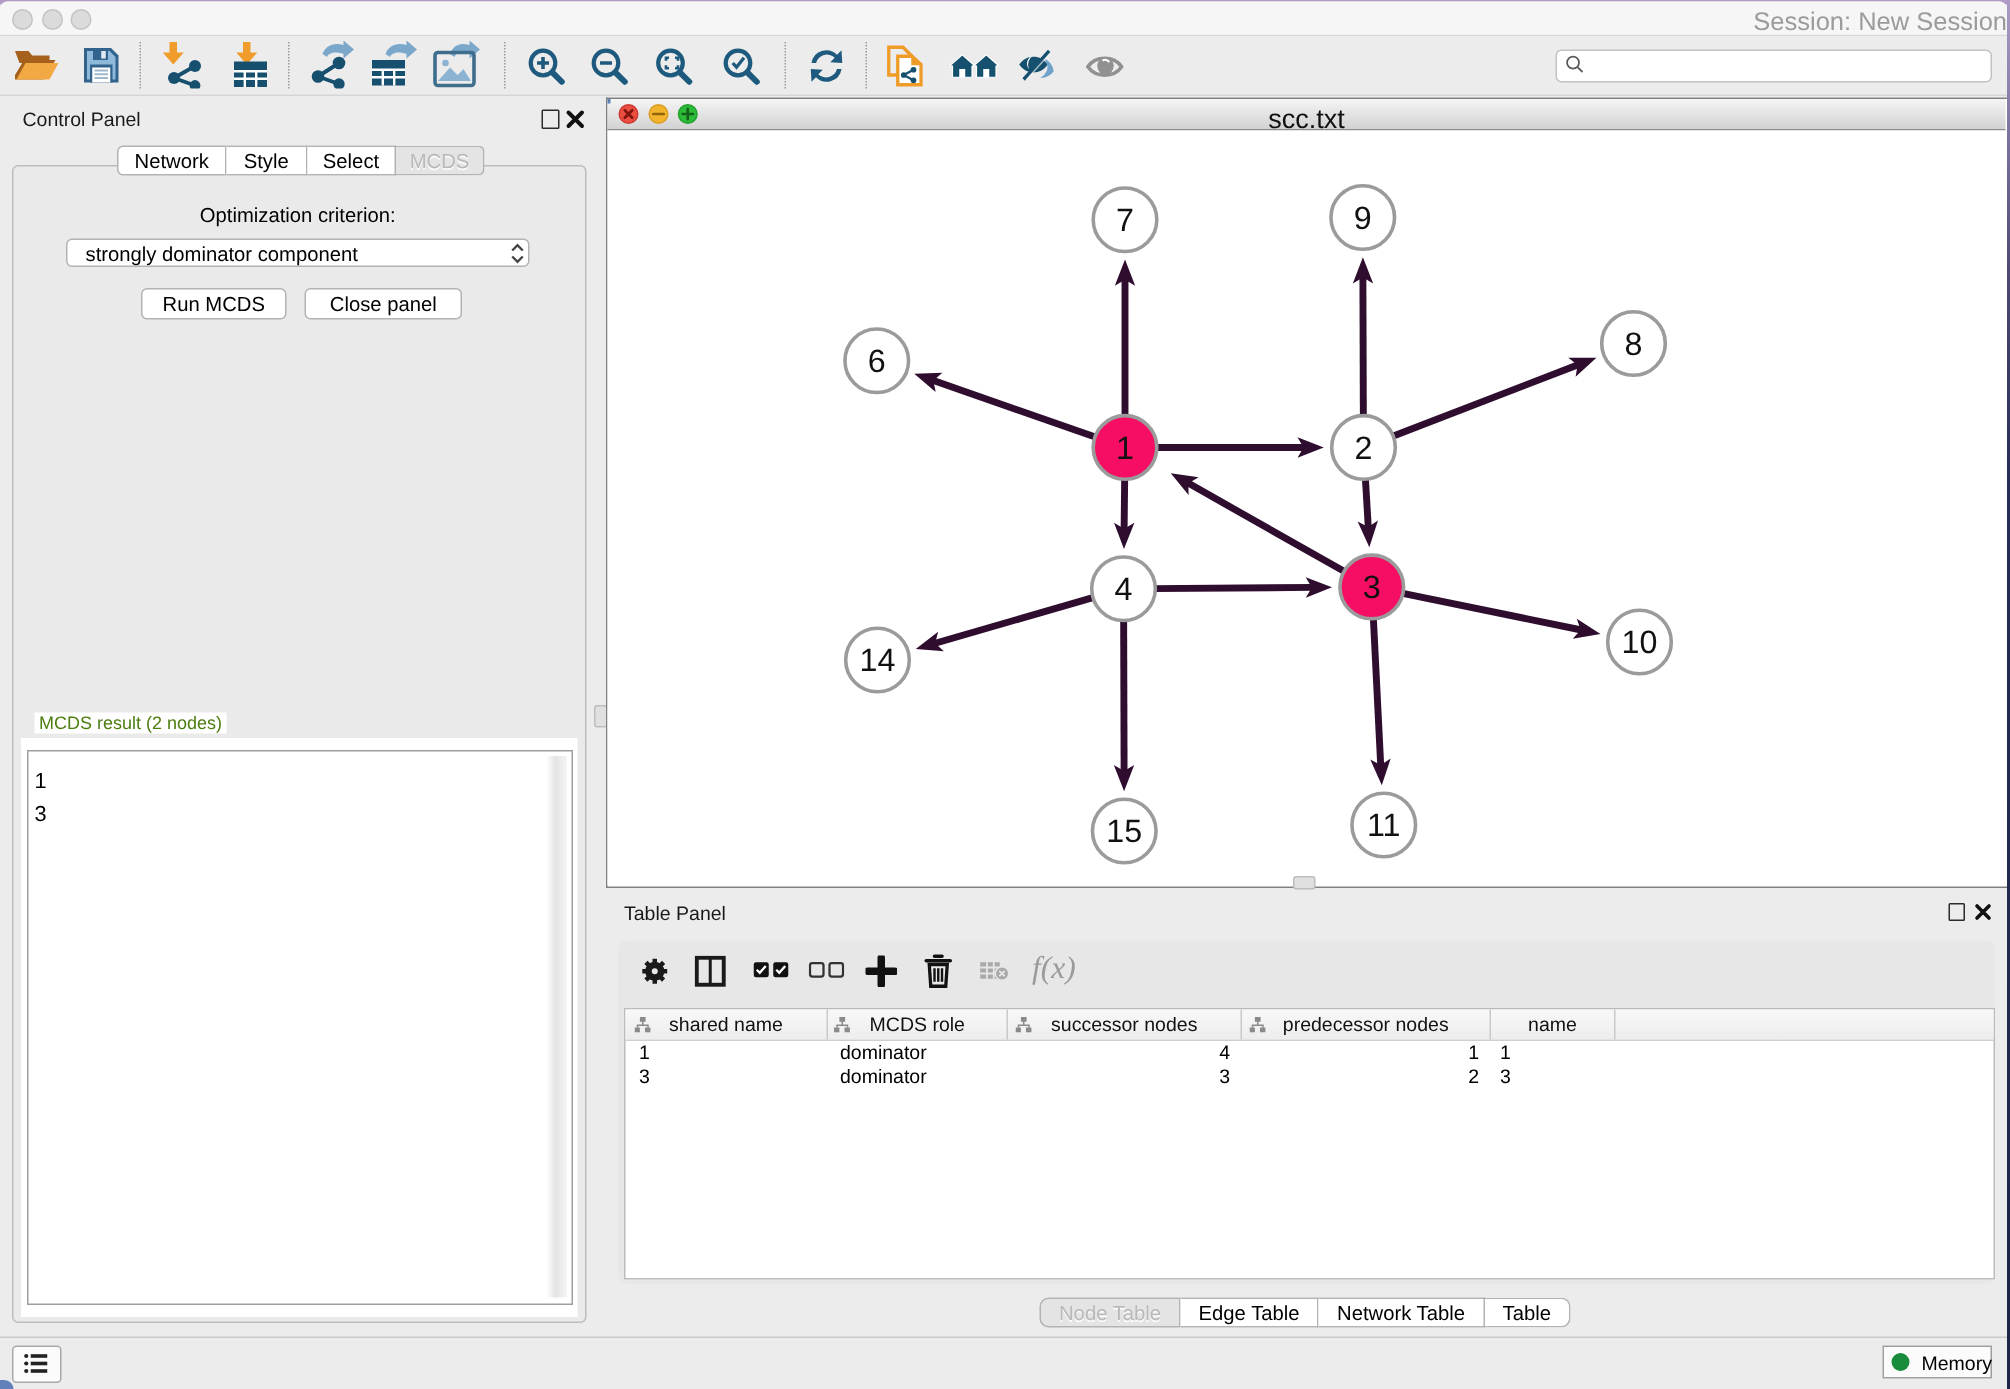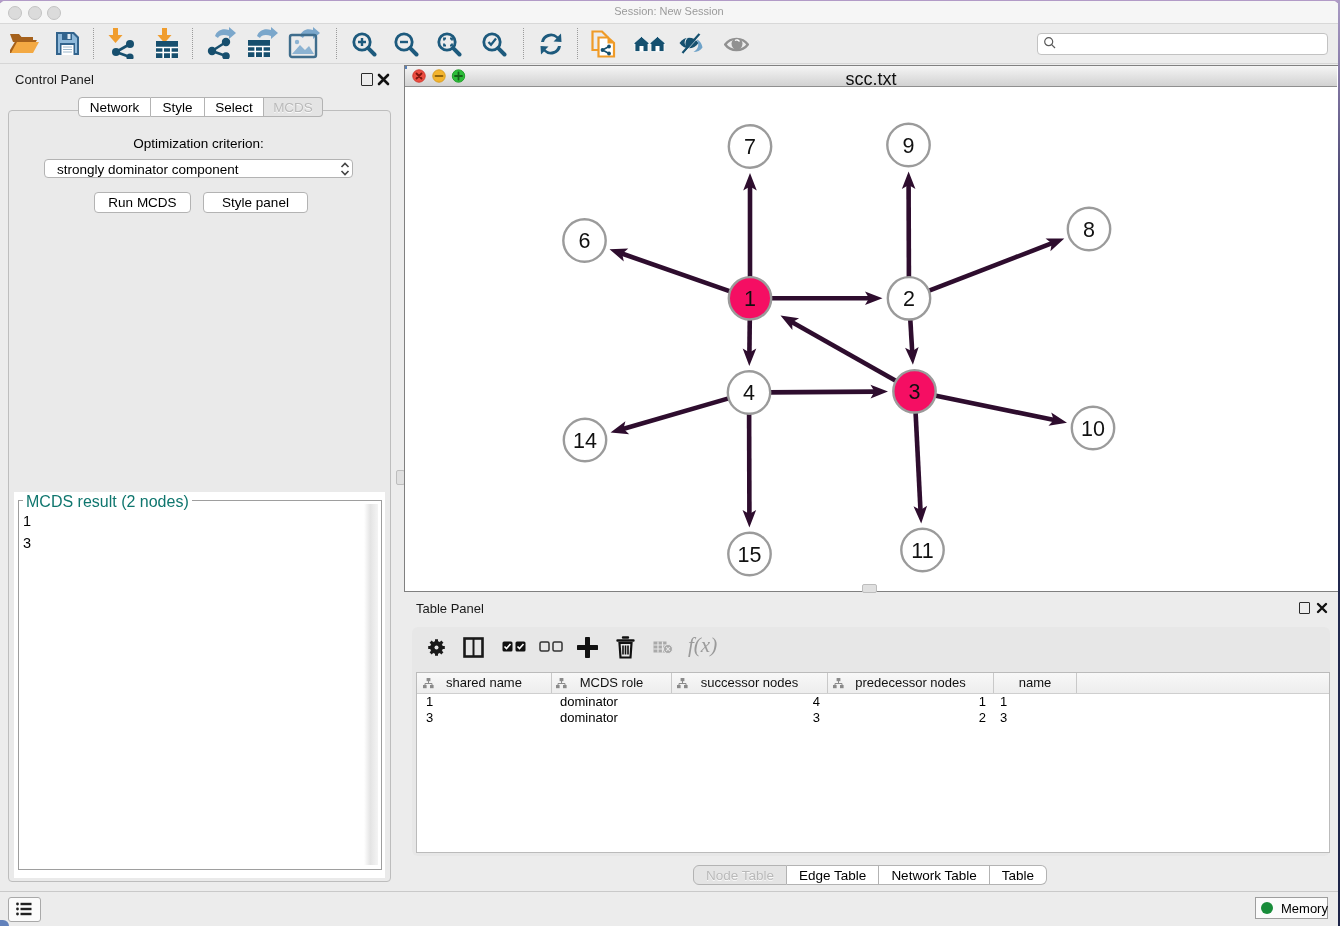--- a/index.html
+++ b/index.html
@@ -23,21 +23,21 @@
 
 <div class="abs" style="left:0;top:0;width:1340px;height:3px;background:#b29bc7"></div>
 <div class="abs" style="right:0;top:0;width:2px;height:926px;background:linear-gradient(#ab9cc5 0,#8d80ad 60px,#4d4a75 180px,#252c55 320px,#1d2448 926px)"></div>
 
 <div class="abs" style="left:0;top:1px;width:1338px;height:925px;background:#ececec;border-radius:5px 5px 0 0"></div>
 
 <div class="abs" style="left:0;top:1px;width:1338px;height:22px;background:#f6f6f6;border-radius:5px 5px 0 0;border-bottom:1px solid #d8d8d8"></div>
 <div class="abs tl" style="left:8px;top:6px;width:12px;height:12px;background:#dbdbdb;border:1px solid #c3c3c3"></div>
 <div class="abs tl" style="left:28px;top:6px;width:12px;height:12px;background:#dbdbdb;border:1px solid #c3c3c3"></div>
 <div class="abs tl" style="left:47px;top:6px;width:12px;height:12px;background:#dbdbdb;border:1px solid #c3c3c3"></div>
-<div class="abs" style="left:0;top:5px;width:1338px;text-align:center;font-size:11px;color:#9b9b9b">Session: New Session</div>
+<div class="abs" style="left:0;top:5px;width:1338px;text-align:right;font-size:17px;color:#9b9b9b">Session: New Session</div>
 
 <div class="abs" id="toolbar" style="left:0;top:24px;width:1338px;height:39px;background:#ececec;border-bottom:1px solid #d6d6d6"></div>
 
 <div class="abs" style="left:93px;top:28px;height:31px;border-left:1px dotted #9a9a9a"></div>
 <div class="abs" style="left:192px;top:28px;height:31px;border-left:1px dotted #9a9a9a"></div>
 <div class="abs" style="left:336px;top:28px;height:31px;border-left:1px dotted #9a9a9a"></div>
 <div class="abs" style="left:523px;top:28px;height:31px;border-left:1px dotted #9a9a9a"></div>
 <div class="abs" style="left:577px;top:28px;height:31px;border-left:1px dotted #9a9a9a"></div>
 
 <svg class="abs" style="left:9px;top:31px" width="31" height="25" viewBox="0 0 31 25">
@@ -178,25 +178,25 @@
     <div class="dis" style="width:58px;padding:0">MCDS</div>
 </div>
 <div class="abs" style="left:10px;top:136px;width:377px;text-align:center;font-size:13.5px;color:#000">Optimization criterion:</div>
 
 <div class="abs" style="left:44px;top:159px;width:309px;height:19px;background:#fff;border:1px solid #b3b3b3;border-radius:4px;font-size:13.5px;line-height:19px;color:#000;padding-left:12px;box-sizing:border-box">strongly dominator component</div>
 <svg class="abs" style="left:339px;top:162px" width="12" height="14" viewBox="0 0 12 14">
     <path d="M2.5 5 L6 1.5 L9.5 5" fill="none" stroke="#444" stroke-width="1.6"></path>
     <path d="M2.5 9 L6 12.5 L9.5 9" fill="none" stroke="#444" stroke-width="1.6"></path>
   </svg>
 <div class="btn" style="left:94px;top:192px;width:95px;height:19px;line-height:19px">Run MCDS</div>
-<div class="btn" style="left:203px;top:192px;width:103px;height:19px;line-height:19px">Style panel</div>
+<div class="btn" style="left:203px;top:192px;width:103px;height:19px;line-height:19px">Close panel</div>
 
 <div class="abs" style="left:14px;top:492px;width:371px;height:386px;background:#fff"></div>
 <div class="abs" style="left:18px;top:500px;width:362px;height:368px;border:1px solid #9e9e9e"></div>
-<div class="abs" style="left:23px;top:493px;background:#fff;padding:0 3px;font-size:16px;color:#0f766e">MCDS result (2 nodes)</div>
+<div class="abs" style="left:23px;top:475px;background:#fff;padding:0 3px;font-size:12px;color:#4d7c0f">MCDS result (2 nodes)</div>
 <div class="abs" style="left:364px;top:504px;width:14px;height:361px;background:linear-gradient(90deg,#ffffff,#e4e4e4 45%,#f4f4f4)"></div>
 <div class="abs" style="left:23px;top:510px;font-size:14.5px;line-height:22px;color:#000">1<br>3</div>
 
 <div class="abs" style="left:396px;top:470px;width:7px;height:13px;background:#e0e0e0;border:1px solid #bdbdbd;border-radius:2px"></div>
 
 <div class="abs" style="left:404px;top:65px;width:933px;height:525px;border:1px solid #808080;border-right:none;background:#fff"></div>
 <div class="abs" style="left:405px;top:66px;width:932px;height:20px;background:linear-gradient(#f5f5f5,#d2d2d2);border-bottom:1px solid #8f8f8f"></div>
 <div class="abs" style="left:405px;top:69px;width:932px;text-align:center;font-size:18px;color:#111;font-weight:normal">scc.txt</div>
 <svg class="abs" style="left:412px;top:69px" width="54" height="14" viewBox="0 0 54 14">
  <circle cx="7" cy="7" r="6.2" fill="#ec4d41" stroke="#ce3a31" stroke-width="1"></circle>

